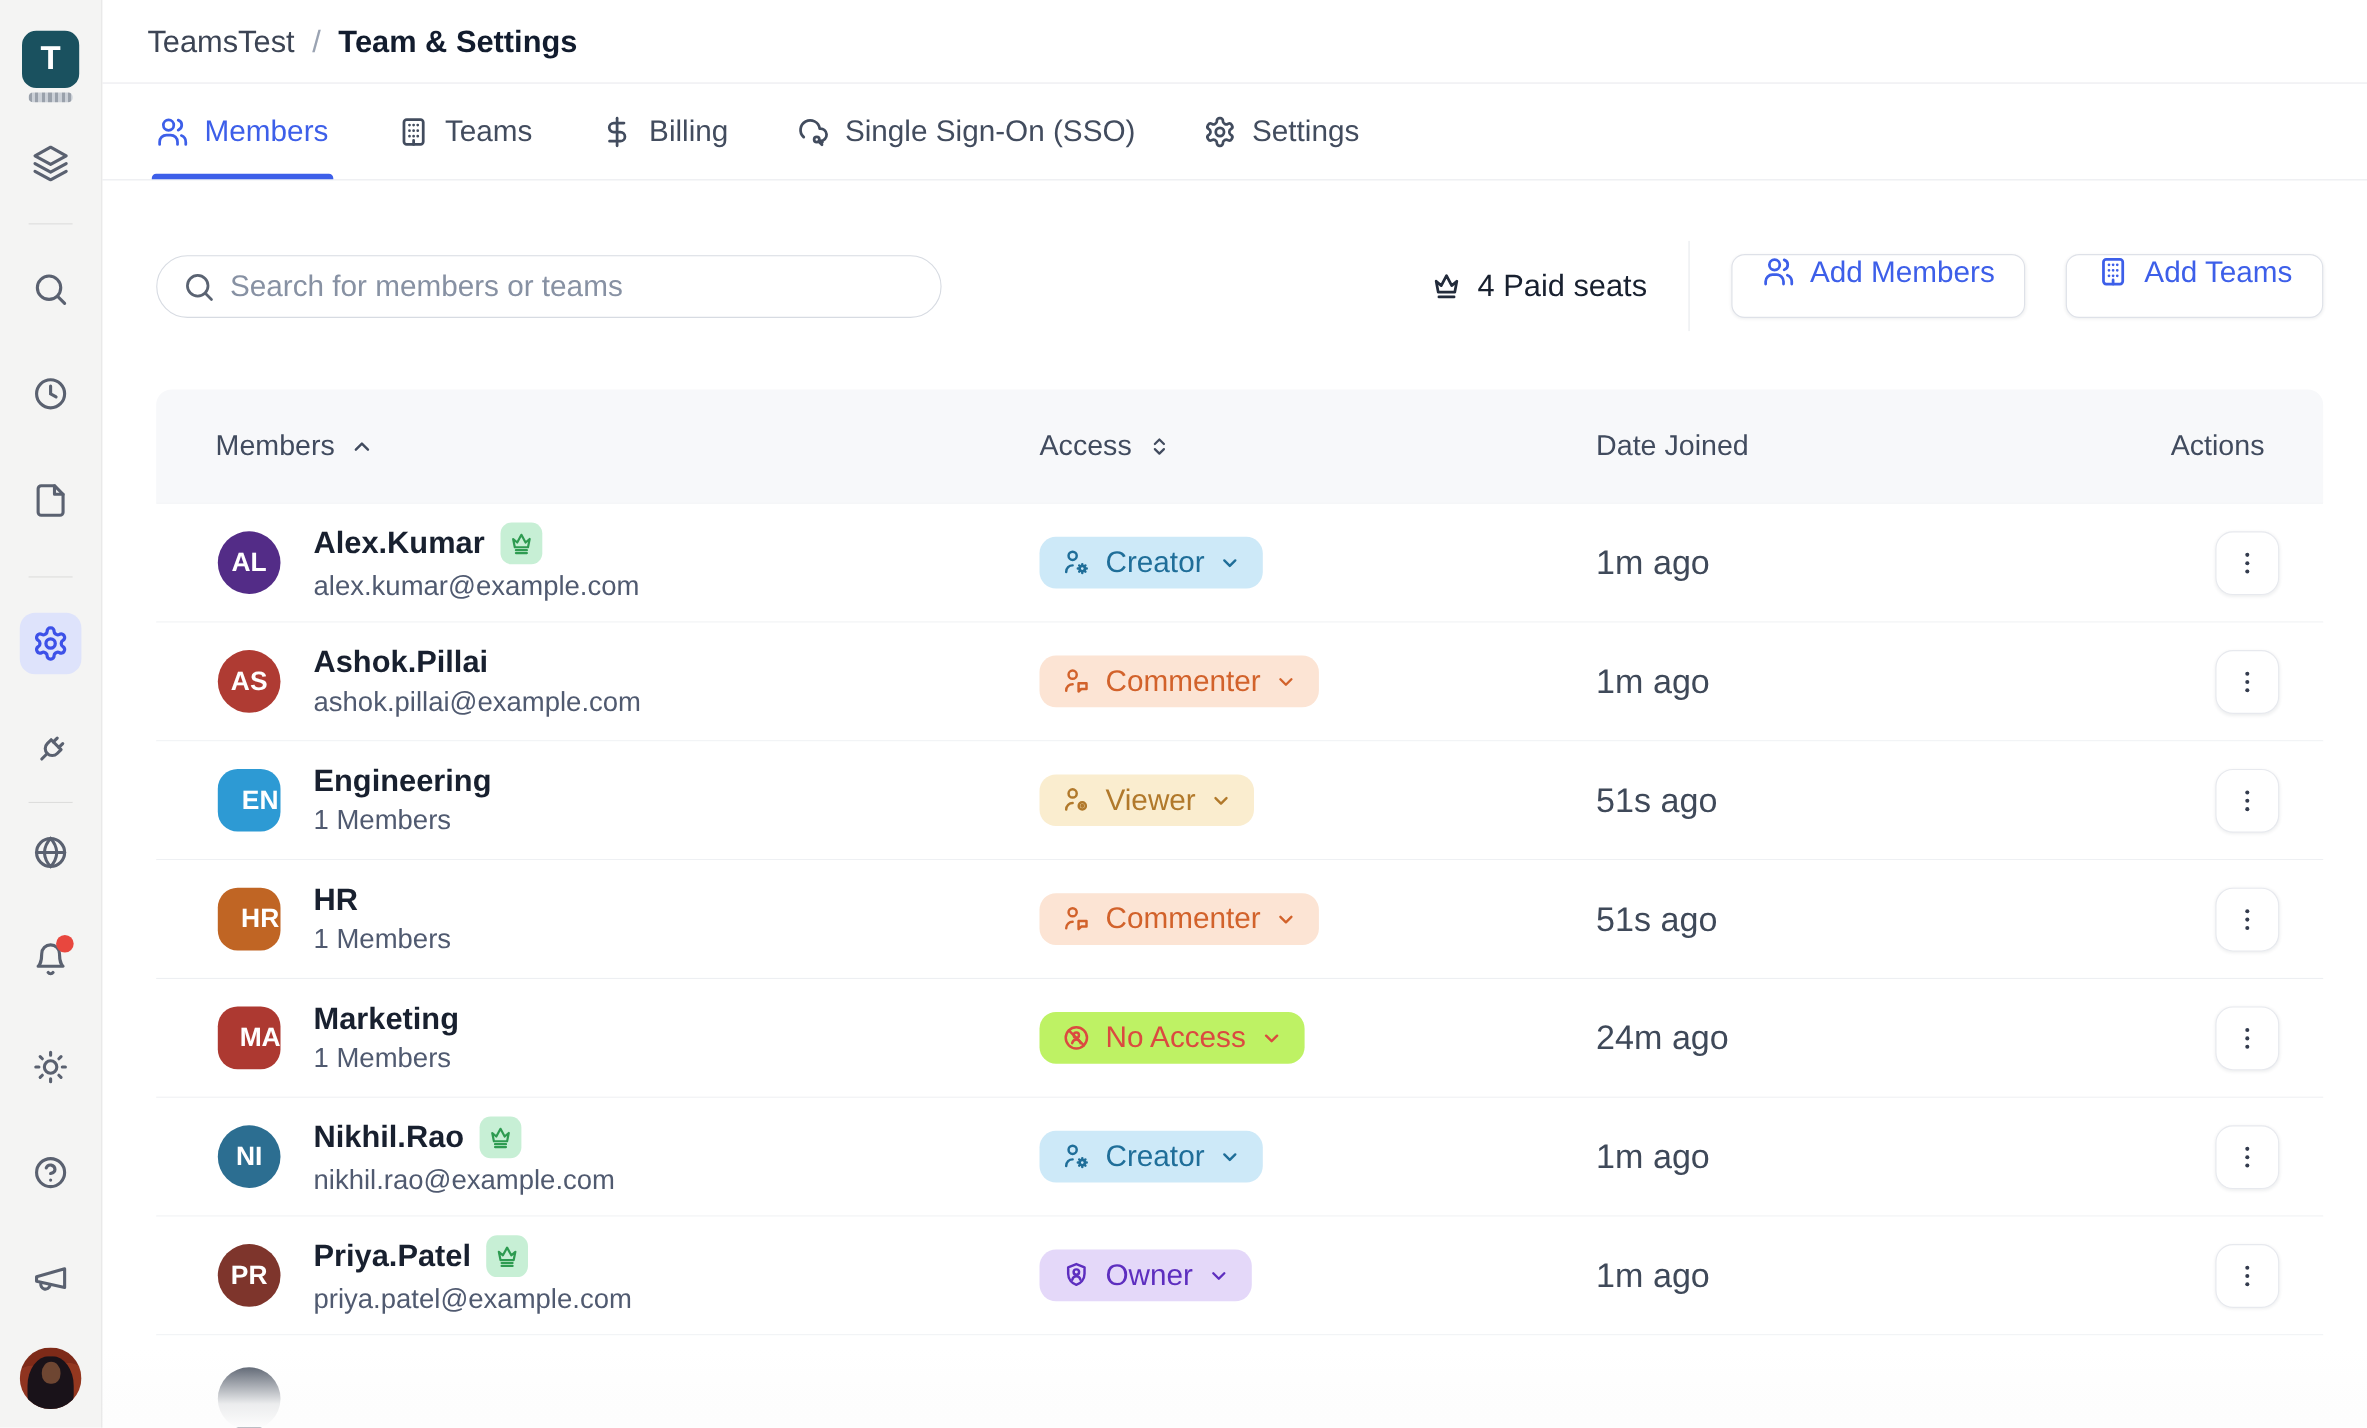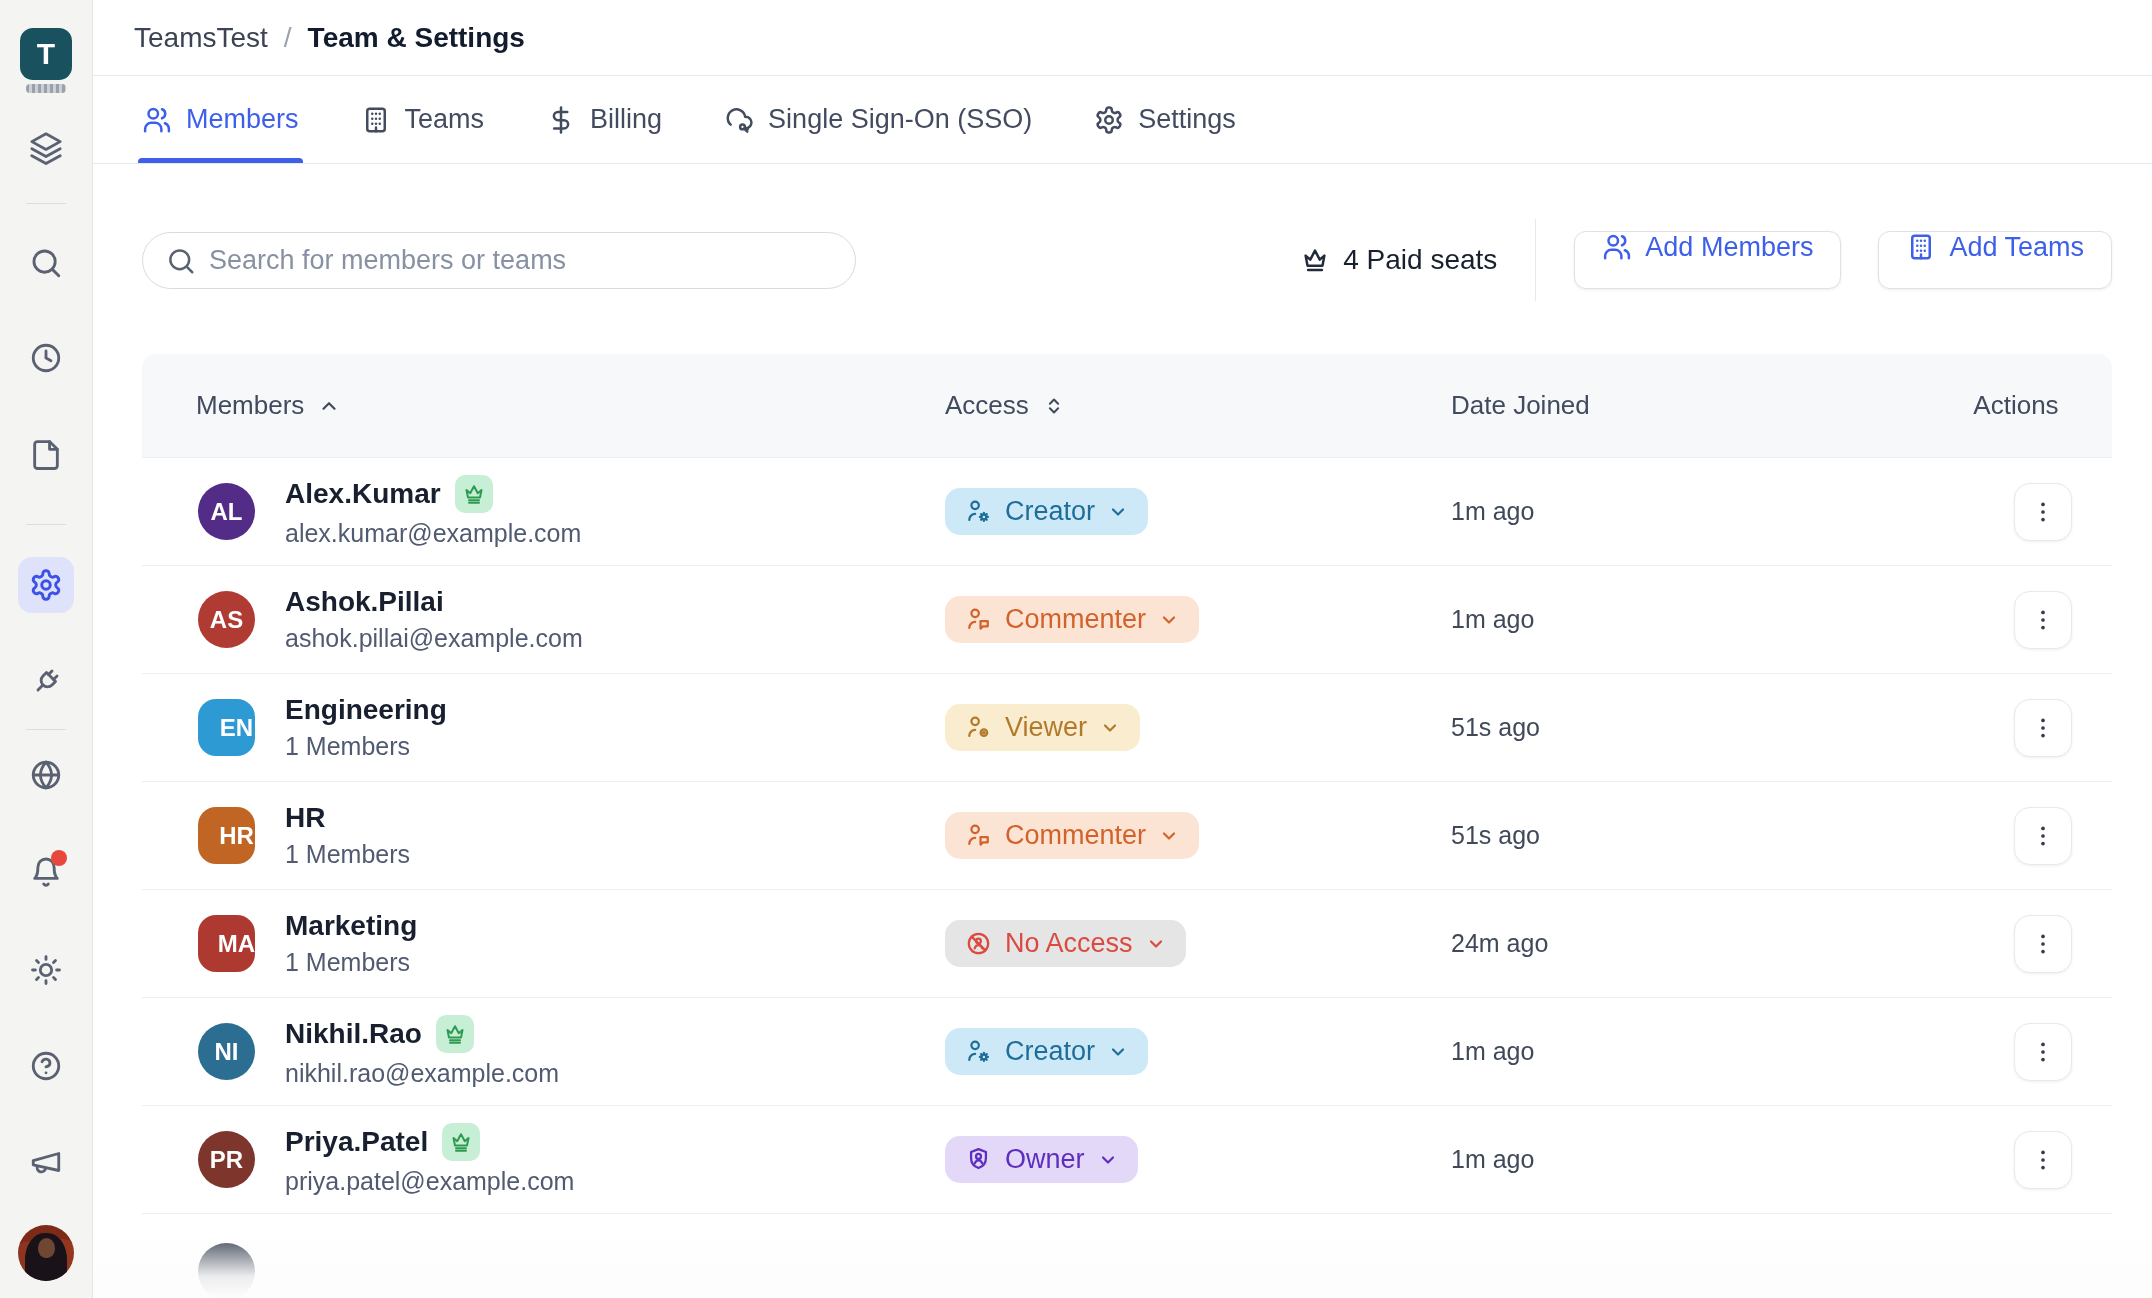--- a/index.html
+++ b/index.html
@@ -145,24 +145,24 @@
 
   .badge {
     display:inline-flex; align-items:center; gap:13px; height:47px; padding:0 20px;
     border-radius:15px; font-size:27px; font-weight:500; cursor:pointer; width:max-content;
   }
   .badge svg.bic { width:27px; height:27px; }
   .badge svg.chev { width:20px; height:20px; }
   .b-creator   { background:#CDE9F8; color:#1F6E99; }
   .b-commenter { background:#FCE4D4; color:#D2622B; }
   .b-viewer    { background:#FAEDCF; color:#B1792B; }
-  .b-noaccess  { background:#e5e5e5; color:#DB4A40; }
+  .b-noaccess  { background:#bef264; color:#DB4A40; }
   .b-owner     { background:#E4D8F9; color:#5D2EBF; }
 
-  .date-cell { font-size:25px; color:#3F4959; }
+  .date-cell { font-size:31px; color:#3F4959; }
   .actions-cell { display:flex; justify-content:flex-end; padding-right:40px; }
   .kebab {
     width:58px; height:58px; background:#fff; border:1.5px solid #E7E9EE; border-radius:16px;
     display:flex; align-items:center; justify-content:center; cursor:pointer;
     box-shadow:0 1px 3px rgba(16,24,40,0.07); color:#333B4D;
   }
   .kebab svg { width:26px; height:26px; }
 
   .trow-partial { height:88px; border-bottom:none; }
   .trow-partial .avatar { margin-top:26px; }

